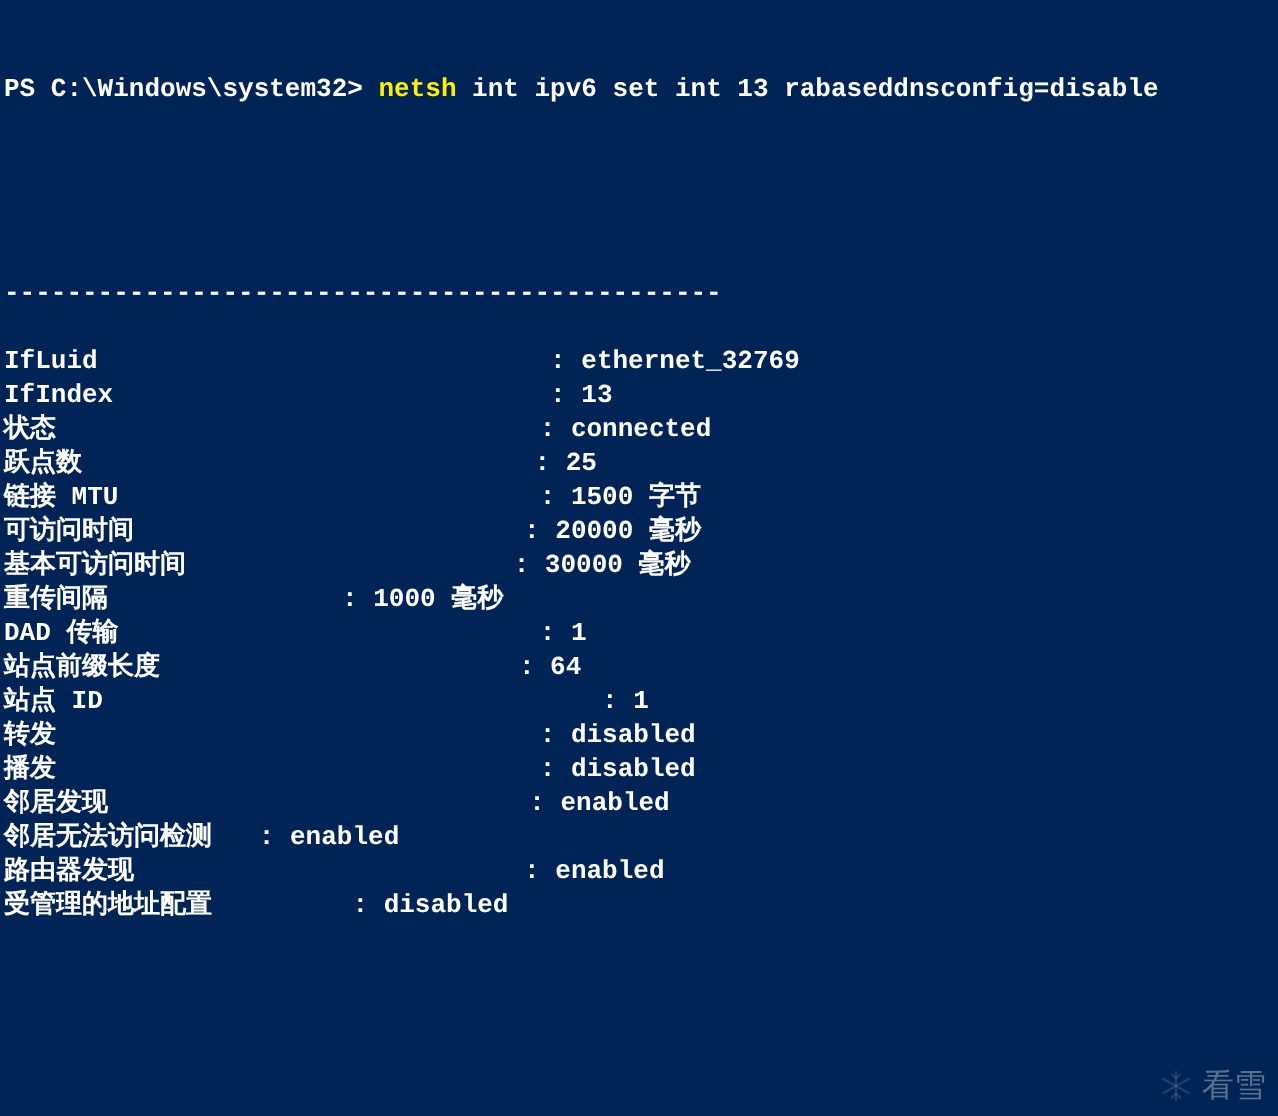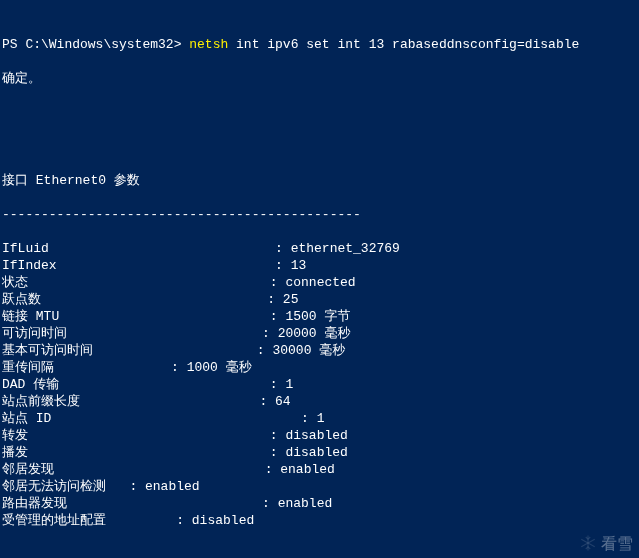--- a/index.html
+++ b/index.html
@@ -15,21 +15,21 @@
     overflow: hidden;
     position: relative;
   }
   .term {
     padding: 2px 2px;
     white-space: pre;
   }
   .prompt { color: #ffffff; }
   .cmd-yellow { color: #fff000; }
   .cmd-white { color: #ffffff; }
-  .row { display: block; }
+  .row { display: block; font-weight: bold; }
   .hr-line {
     color: #ffffff;
     letter-spacing: 0;
   }
   .watermark {
     position: absolute;
     right: 6px;
     bottom: 6px;
     color: rgba(255,255,255,0.35);
     font-family: "Microsoft YaHei", sans-serif;
@@ -45,24 +45,22 @@
     height: 18px;
     opacity: 0.35;
   }
 </style>
 </head>
 <body>
 
 <div class="term">
 
 <span class="row"><span class="prompt">PS C:\Windows\system32&gt; </span><span class="cmd-yellow">netsh</span><span class="cmd-white"> int ipv6 set int 13 rabaseddnsconfig=disable</span></span>
-<span class="row">确定。</span>
 <span class="row"> </span>
 <span class="row"> </span>
-<span class="row">接口 Ethernet0 参数</span>
 <span class="row hr-line">----------------------------------------------</span>
 <div id="params-container"><span class="row"><span>IfLuid                             </span><span>: ethernet_32769</span></span><span class="row"><span>IfIndex                            </span><span>: 13</span></span><span class="row"><span>状态                               </span><span>: connected</span></span><span class="row"><span>跃点数                             </span><span>: 25</span></span><span class="row"><span>链接 MTU                           </span><span>: 1500 字节</span></span><span class="row"><span>可访问时间                         </span><span>: 20000 毫秒</span></span><span class="row"><span>基本可访问时间                     </span><span>: 30000 毫秒</span></span><span class="row"><span>重传间隔               </span><span>: 1000 毫秒</span></span><span class="row"><span>DAD 传输                           </span><span>: 1</span></span><span class="row"><span>站点前缀长度                       </span><span>: 64</span></span><span class="row"><span>站点 ID                                </span><span>: 1</span></span><span class="row"><span>转发                               </span><span>: disabled</span></span><span class="row"><span>播发                               </span><span>: disabled</span></span><span class="row"><span>邻居发现                           </span><span>: enabled</span></span><span class="row"><span>邻居无法访问检测   </span><span>: enabled</span></span><span class="row"><span>路由器发现                         </span><span>: enabled</span></span><span class="row"><span>受管理的地址配置         </span><span>: disabled</span></span></div>
 
 
 
 
 
 </div>
 
 <div class="watermark">

